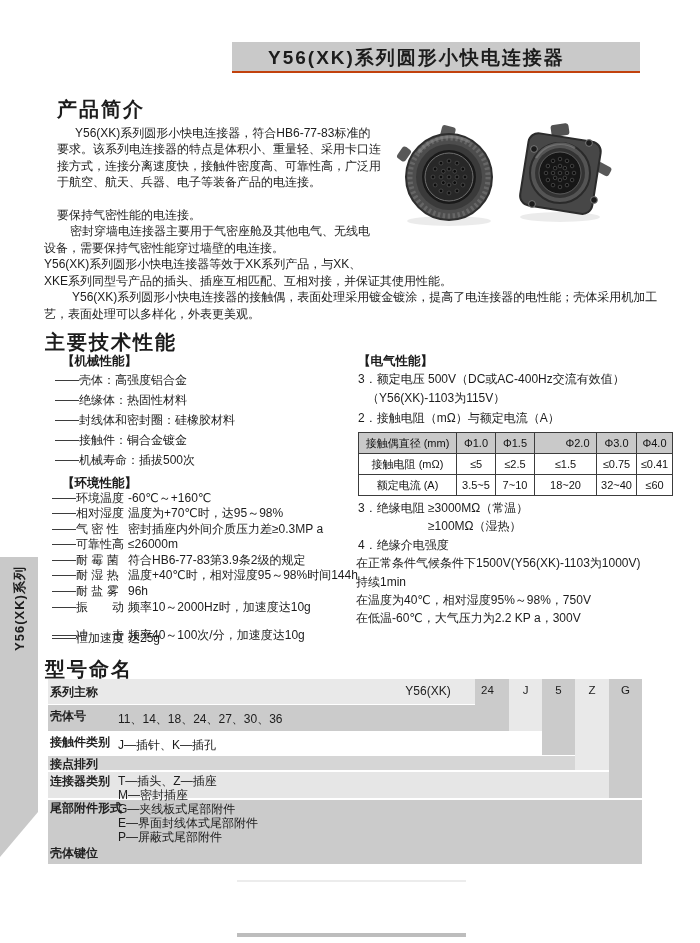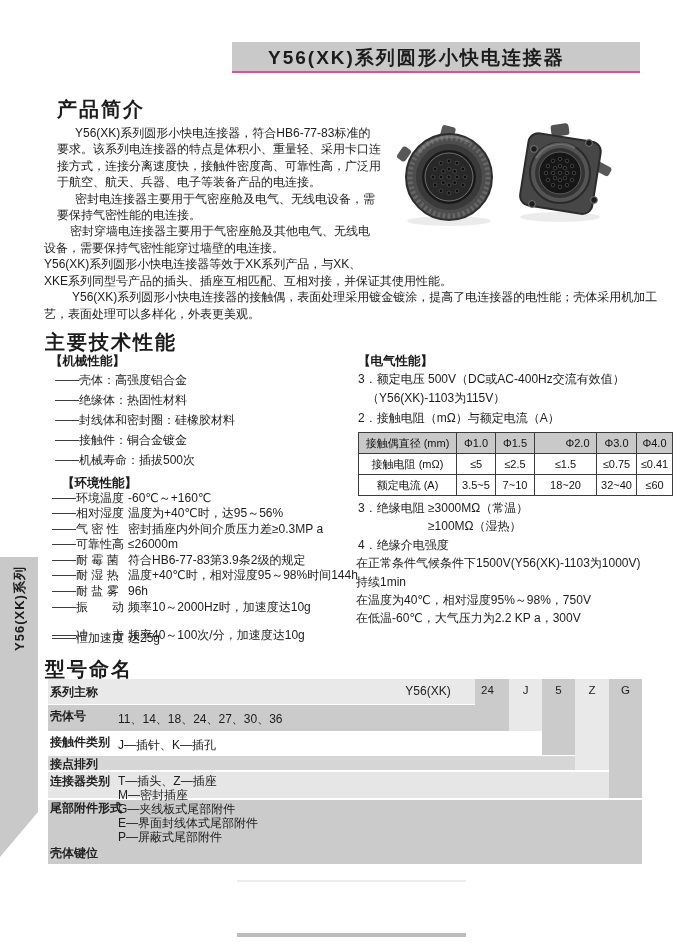--- a/index.html
+++ b/index.html
@@ -2,21 +2,21 @@
 <html><head>
 <meta charset="utf-8">
 <style>
   html,body{margin:0;padding:0;background:#888;}
   .page{position:relative;width:700px;height:943px;background:#ffffff;margin:0 auto;
         font-family:"Liberation Sans","DejaVu Sans",sans-serif;color:#1c1c1c;overflow:hidden;}
   .t{position:absolute;font-size:12px;line-height:14px;white-space:nowrap;}
   .h1{position:absolute;font-size:20px;font-weight:bold;letter-spacing:2px;white-space:nowrap;}
   .sub{position:absolute;font-size:12.5px;font-weight:bold;white-space:nowrap;}
   .titlebar{position:absolute;left:232px;top:42px;width:408px;height:31px;background:#c9c9c9;
-            border-bottom:2px solid #ec4899;font-size:19px;font-weight:bold;line-height:31px;
+            border-bottom:2px solid #c2410c;font-size:19px;font-weight:bold;line-height:31px;
             padding-left:36px;box-sizing:border-box;letter-spacing:2px;white-space:nowrap;}
   .envl{display:inline-block;width:76px;}
   .etable{position:absolute;left:358px;top:432px;border-collapse:collapse;table-layout:fixed;
           font-size:11px;color:#111;}
   .etable td{border:1.6px solid #3c3c3c;text-align:center;padding:0;height:20px;background:#fff;
              overflow:hidden;white-space:nowrap;}
   .etable tr.hd td{background:#c9c9c9;}
   .band{position:absolute;}
   .mlabel{position:absolute;left:50px;font-size:12px;font-weight:bold;white-space:nowrap;color:#222;}
   .mtext{position:absolute;left:118px;font-size:12px;white-space:nowrap;}
@@ -34,21 +34,20 @@
 
 <div class="page">
 
   <div class="titlebar">Y56(XK)系列圆形小快电连接器</div>
 
   <div class="h1" style="left:57px;top:96px;">产品简介</div>
   <div class="t" style="left:75px;top:126px;">Y56(XK)系列圆形小快电连接器，符合HB6-77-83标准的</div>
   <div class="t" style="left:57px;top:142px;">要求。该系列电连接器的特点是体积小、重量轻、采用卡口连</div>
   <div class="t" style="left:57px;top:159px;">接方式，连接分离速度快，接触件密度高、可靠性高，广泛用</div>
   <div class="t" style="left:57px;top:175px;">于航空、航天、兵器、电子等装备产品的电连接。</div>
-  <div class="t" style="left:75px;top:192px;">密封电连接器主要用于气密座舱及电气、无线电设备，需</div>
   <div class="t" style="left:57px;top:208px;">要保持气密性能的电连接。</div>
   <div class="t" style="left:70px;top:224px;">密封穿墙电连接器主要用于气密座舱及其他电气、无线电</div>
   <div class="t" style="left:44px;top:241px;">设备，需要保持气密性能穿过墙壁的电连接。</div>
   <div class="t" style="left:44px;top:257px;">Y56(XK)系列圆形小快电连接器等效于XK系列产品，与XK、</div>
   <div class="t" style="left:44px;top:274px;">XKE系列同型号产品的插头、插座互相匹配、互相对接，并保证其使用性能。</div>
   <div class="t" style="left:72px;top:290px;">Y56(XK)系列圆形小快电连接器的接触偶，表面处理采用镀金镀涂，提高了电连接器的电性能；壳体采用机加工</div>
   <div class="t" style="left:44px;top:307px;">艺，表面处理可以多样化，外表更美观。</div>
 
   <svg class="photo" viewBox="0 0 230 110">
     <ellipse cx="57" cy="101" rx="42" ry="5" fill="#000" opacity="0.08"></ellipse>
@@ -123,30 +122,30 @@
           <circle cx="161" cy="40.9" r="1.8"></circle>
           <circle cx="168" cy="39" r="1.8"></circle>
           <circle cx="175" cy="40.9" r="1.8"></circle>
           <circle cx="180.1" cy="46" r="1.8"></circle>
       </g>
     </g>
   </svg>
 
   <div class="h1" style="left:45px;top:329px;">主要技术性能</div>
 
-  <div class="sub" style="left:50px;top:353px;">【机械性能】</div>
+  <div class="sub" style="left:62px;top:353px;">【机械性能】</div>
   <div class="t" style="left:55px;top:373px;">——壳体：高强度铝合金</div>
   <div class="t" style="left:55px;top:393px;">——绝缘体：热固性材料</div>
   <div class="t" style="left:55px;top:413px;">——封线体和密封圈：硅橡胶材料</div>
   <div class="t" style="left:55px;top:433px;">——接触件：铜合金镀金</div>
   <div class="t" style="left:55px;top:453px;">——机械寿命：插拔500次</div>
 
   <div class="sub" style="left:62px;top:475px;">【环境性能】</div>
   <div class="t" style="left:52px;top:491px;"><span class="envl">——环境温度</span><span>-60℃～+160℃</span></div>
-  <div class="t" style="left:52px;top:506px;"><span class="envl">——相对湿度</span><span>温度为+40℃时，达95～56%</span></div>
+  <div class="t" style="left:52px;top:506px;"><span class="envl">——相对湿度</span><span>温度为+70℃时，达95～98%</span></div>
   <div class="t" style="left:52px;top:522px;"><span class="envl">——气 密 性</span><span>密封插座内外间介质压力差≥0.3MP a</span></div>
   <div class="t" style="left:52px;top:537px;"><span class="envl">——可靠性高</span><span>≤26000m</span></div>
   <div class="t" style="left:52px;top:553px;"><span class="envl">——耐 霉 菌</span><span>符合HB6-77-83第3.9条2级的规定</span></div>
   <div class="t" style="left:52px;top:568px;"><span class="envl">——耐 湿 热</span><span>温度+40℃时，相对湿度95～98%时间144h</span></div>
   <div class="t" style="left:52px;top:584px;"><span class="envl">——耐 盐 雾</span><span>96h</span></div>
   <div class="t" style="left:52px;top:600px;"><span class="envl">——振　　动</span><span>频率10～2000Hz时，加速度达10g</span></div>
   <div class="t" style="left:52px;top:616px;margin-top:12px;"><span class="envl">——冲　　击</span><span>频率40～100次/分，加速度达10g</span></div>
   <div class="t" style="left:52px;top:631px;"><span class="envl">——恒加速度</span><span>达25g</span></div>
 
   <div class="sub" style="left:358px;top:353px;">【电气性能】</div>

